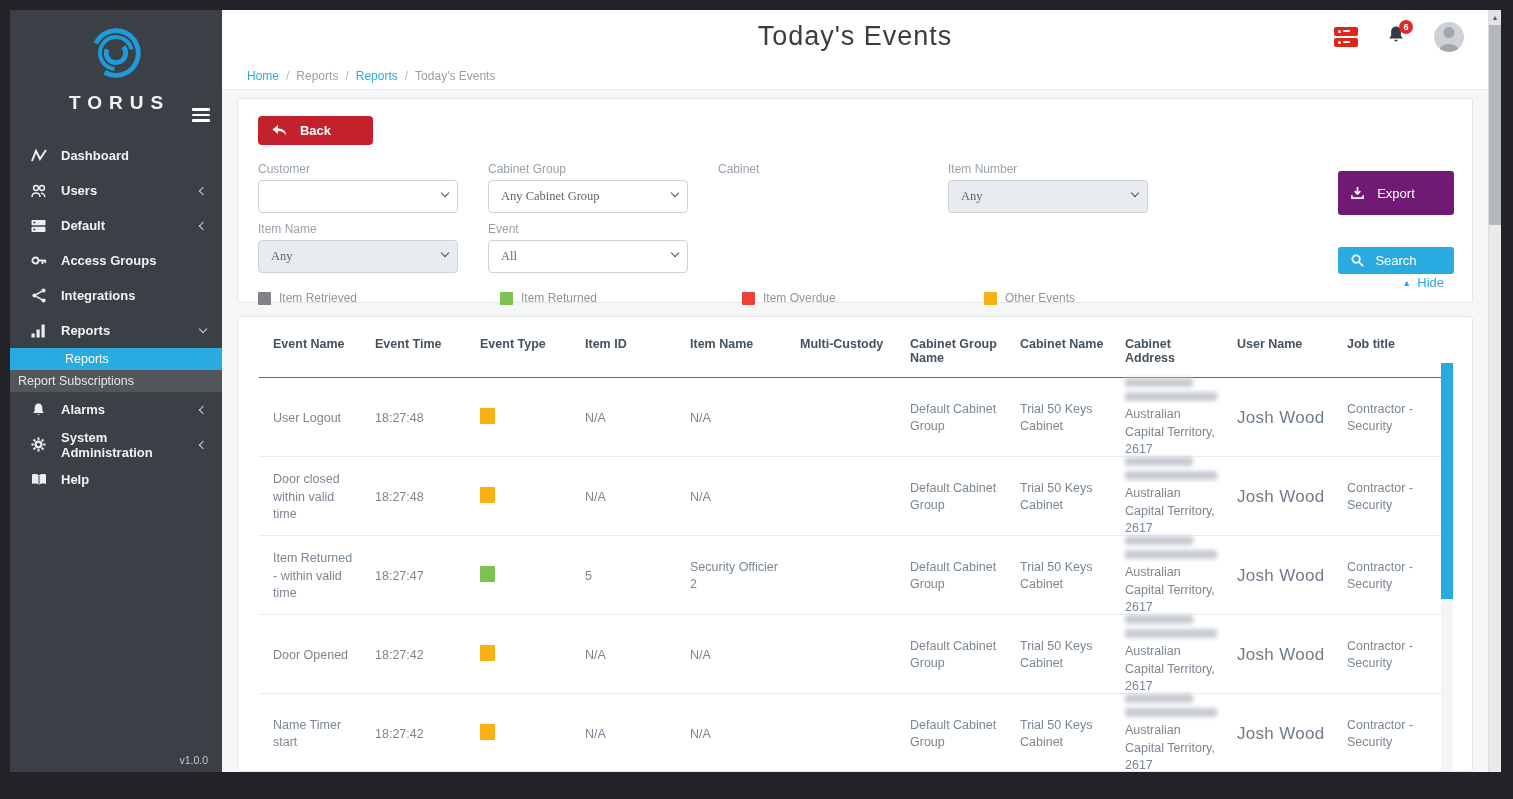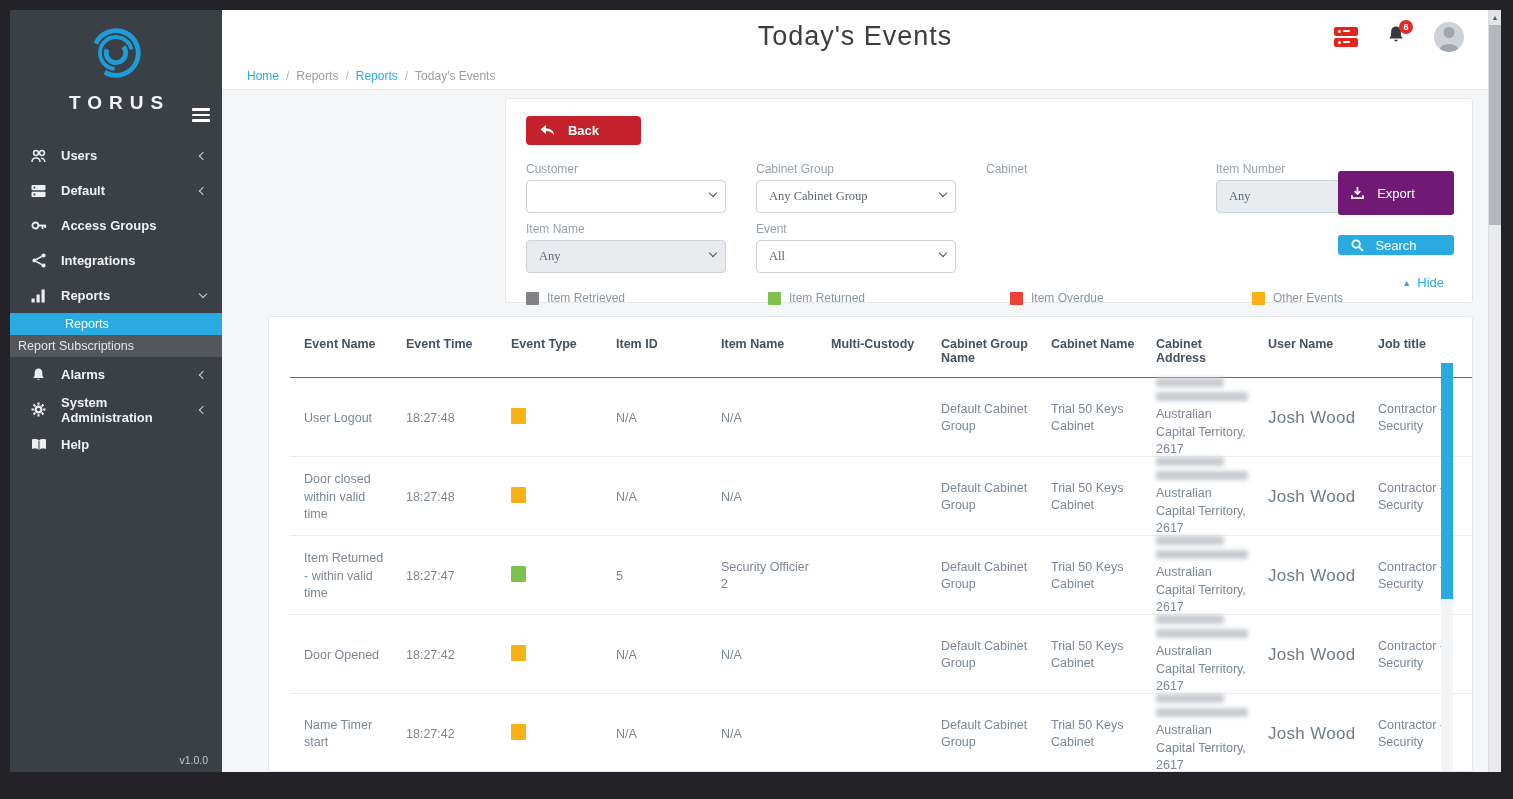--- a/index.html
+++ b/index.html
@@ -38,36 +38,36 @@
   .badge { position:absolute; top:-4px; right:-6px; width:14px; height:14px; background:#E02B2B; border-radius:50%; color:#fff; font-size:9px; font-weight:700; display:flex; align-items:center; justify-content:center; }
   .avatar { width:30px; height:30px; border-radius:50%; background:#ced2d6; position:relative; overflow:hidden; cursor:pointer; }
   .avatar .head { position:absolute; left:50%; top:5px; transform:translateX(-50%); width:11px; height:11px; border-radius:50%; background:#a2a7ad; }
   .avatar .body { position:absolute; left:50%; bottom:-6px; transform:translateX(-50%); width:20px; height:14px; border-radius:50%; background:#a2a7ad; }
 
   .breadcrumb { height:27px; background:#fff; border-bottom:1px solid #e8e8e8; display:flex; align-items:center; padding-left:25px; font-size:12px; gap:7px; flex-shrink:0; }
   .bc-link { color:#29ABE2; cursor:pointer; }
   .bc-sep { color:#b3b9bf; }
   .bc-muted { color:#9aa0a6; }
 
-  .content { flex:1; padding:8px 15px 0; display:flex; flex-direction:column; overflow:hidden;align-items:flex-end; }
+  .content { flex:1; padding:8px 15px 0; display:flex; flex-direction:column; overflow:hidden; }
   .card { background:#fff; border:1px solid #e4e7ea; border-radius:3px; }
 
   
   .filter-card { height:205px; position:relative; padding:17px 20px; margin-bottom:13px; flex-shrink:0; }
   .btn { display:flex; align-items:center; justify-content:center; color:#fff; font-size:13px; cursor:pointer; border-radius:4px; position:relative; }
   .btn-back { width:115px; height:29px; background:#C3222C; font-weight:700; }
   .btn-back svg, .btn-export svg, .btn-search svg { position:absolute; left:13px; }
   .filters { display:grid; grid-template-columns:repeat(4, 200px); column-gap:30px; row-gap:9px; margin-top:17px; }
   .field label { display:block; font-size:12px; color:#98a1aa; margin-bottom:4px; }
   .sel { height:33px; border:1px solid #ccd2d8; border-radius:4px; background:#fff; display:flex; align-items:center; padding:0 24px 0 12px; font-size:12.5px; color:#5d6670; position:relative; cursor:pointer;font-family:Liberation Serif, serif; }
   .sel.disabled { background:#e9ecef; }
   .sel .chev-d { position:absolute; right:9px; top:9px; width:6px; height:6px; border-left:1.6px solid #495057; border-bottom:1.6px solid #495057; transform:rotate(-45deg); }
   .actions { position:absolute; right:18px; top:72px; width:116px; display:flex; flex-direction:column; gap:20px; }
   .btn-export { height:44px; background:#701a75; border-radius:3px; }
-  .btn-search { height:20px; background:#29ABE2; border-radius:3px; }
+  .btn-search { height:27px; background:#29ABE2; border-radius:3px;margin-top:12px; }
   .legend { display:grid; grid-template-columns:repeat(4, 200px); column-gap:42px; margin-top:18px; }
   .leg-item { display:flex; align-items:center; gap:8px; font-size:12px; color:#8d969e; }
   .leg-sq { width:13px; height:13px; border-radius:1px; flex-shrink:0; }
   .hide-link { position:absolute; right:28px; bottom:12px; display:flex; align-items:center; gap:6px; color:#29ABE2; font-size:13px; cursor:pointer; }
   .hide-caret { font-size:9px; }
 
   
   .table-card { flex:1; position:relative; padding:14px 0 0 21px; overflow:hidden; }
   .tgrid { display:grid; grid-template-columns:102px 105px 105px 105px 110px 110px 110px 105px 112px 110px 108px; width:1182px; }
   .thead { border-bottom:1px solid #5d6874; }
@@ -103,20 +103,28 @@
       </div>
       <div class="burger">
           <span></span>
           <span></span>
           <span></span>
         </div>
 
       <div class="nav">
         <div class="nav-item">
           <span class="nav-icon">
+            <svg width="16" height="15" viewBox="0 0 16 15">
+                <polyline points="1,13 5,3 9,11 15,2" fill="none" stroke="#eceef0" stroke-width="2"></polyline>
+              </svg>
+          </span>
+          <span>Dashboard</span>
+        </div>
+        <div class="nav-item">
+          <span class="nav-icon">
             <svg width="16" height="14" viewBox="0 0 16 14">
                 <circle cx="5" cy="4" r="2.4" fill="none" stroke="#eceef0" stroke-width="1.5"></circle>
                 <circle cx="11" cy="4" r="2.4" fill="none" stroke="#eceef0" stroke-width="1.5"></circle>
                 <path d="M1 13c0-2.4 1.8-4 4-4s4 1.6 4 4" fill="none" stroke="#eceef0" stroke-width="1.5"></path>
                 <path d="M10 9.2c2 0 3.8 1.5 3.8 3.8" fill="none" stroke="#eceef0" stroke-width="1.5"></path>
               </svg>
           </span>
           <span>Users</span>
           <span class="chev left"></span>
         </div>

